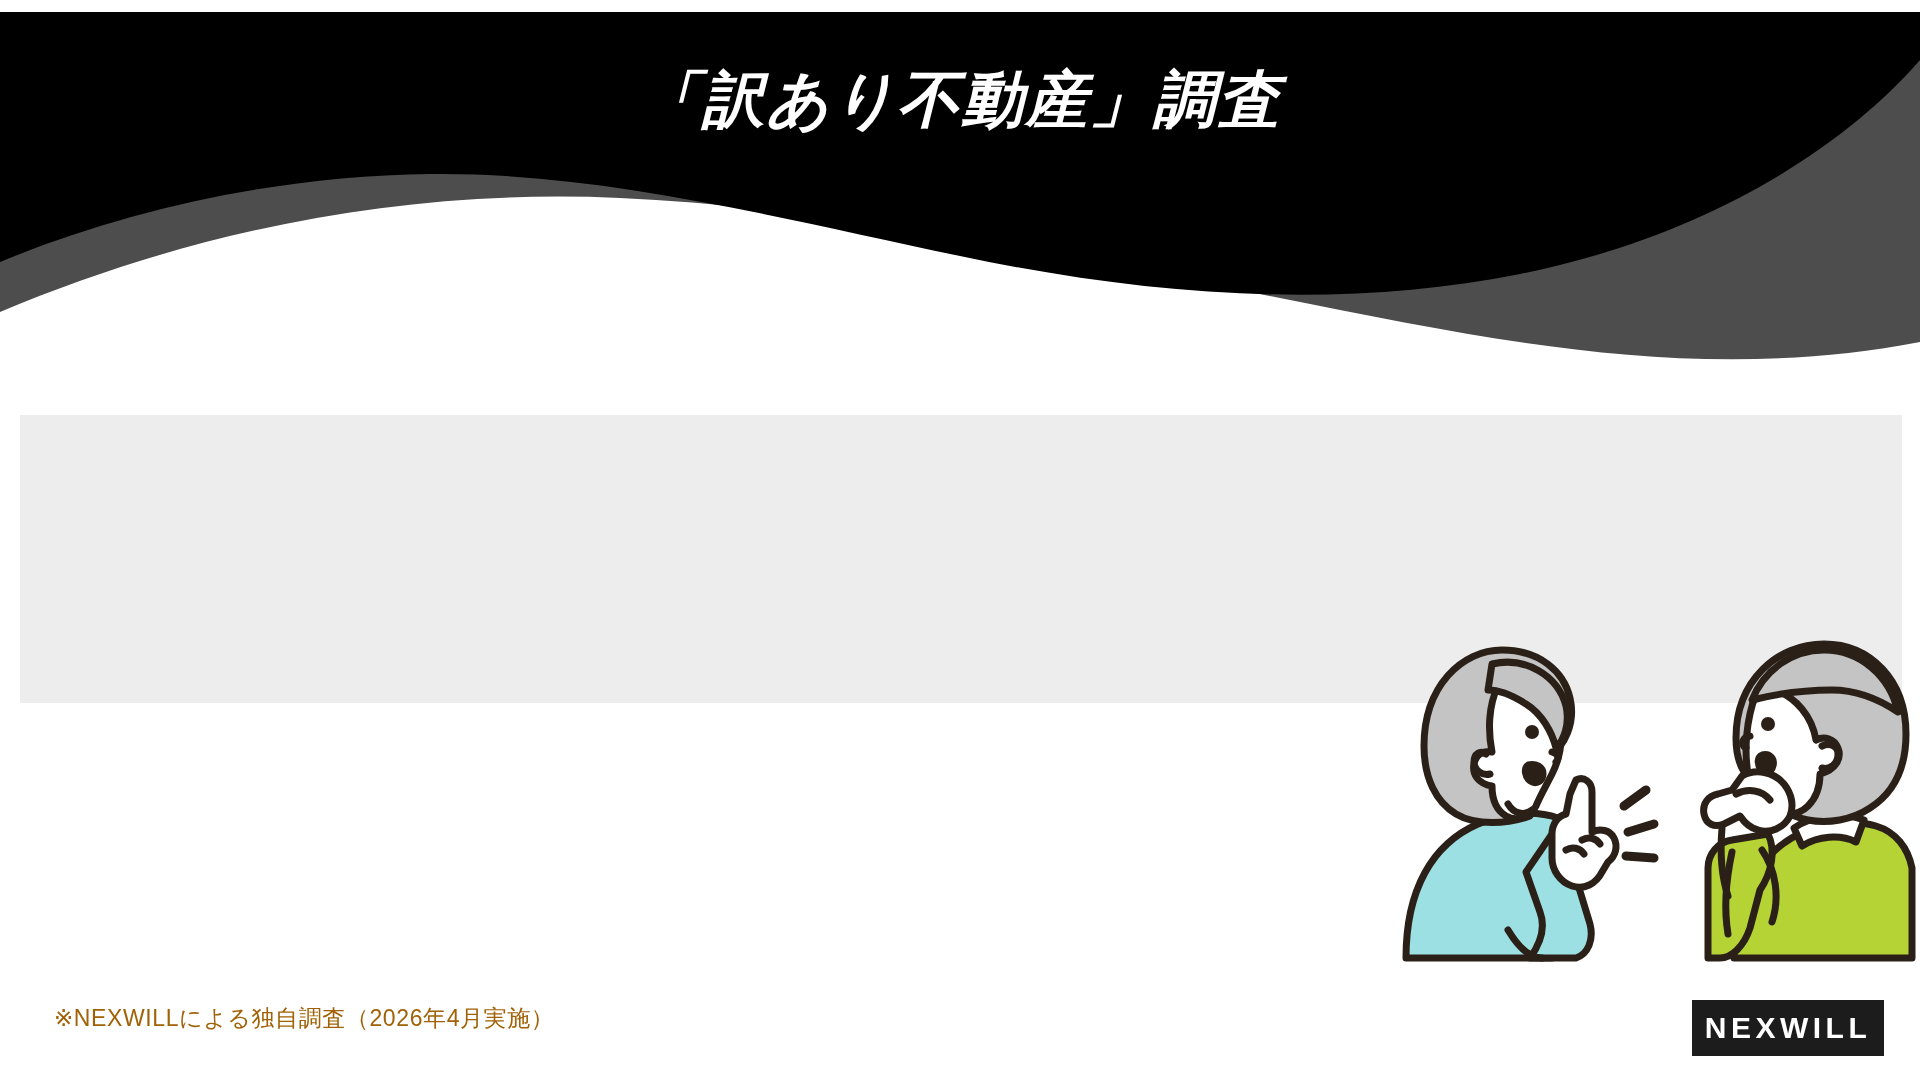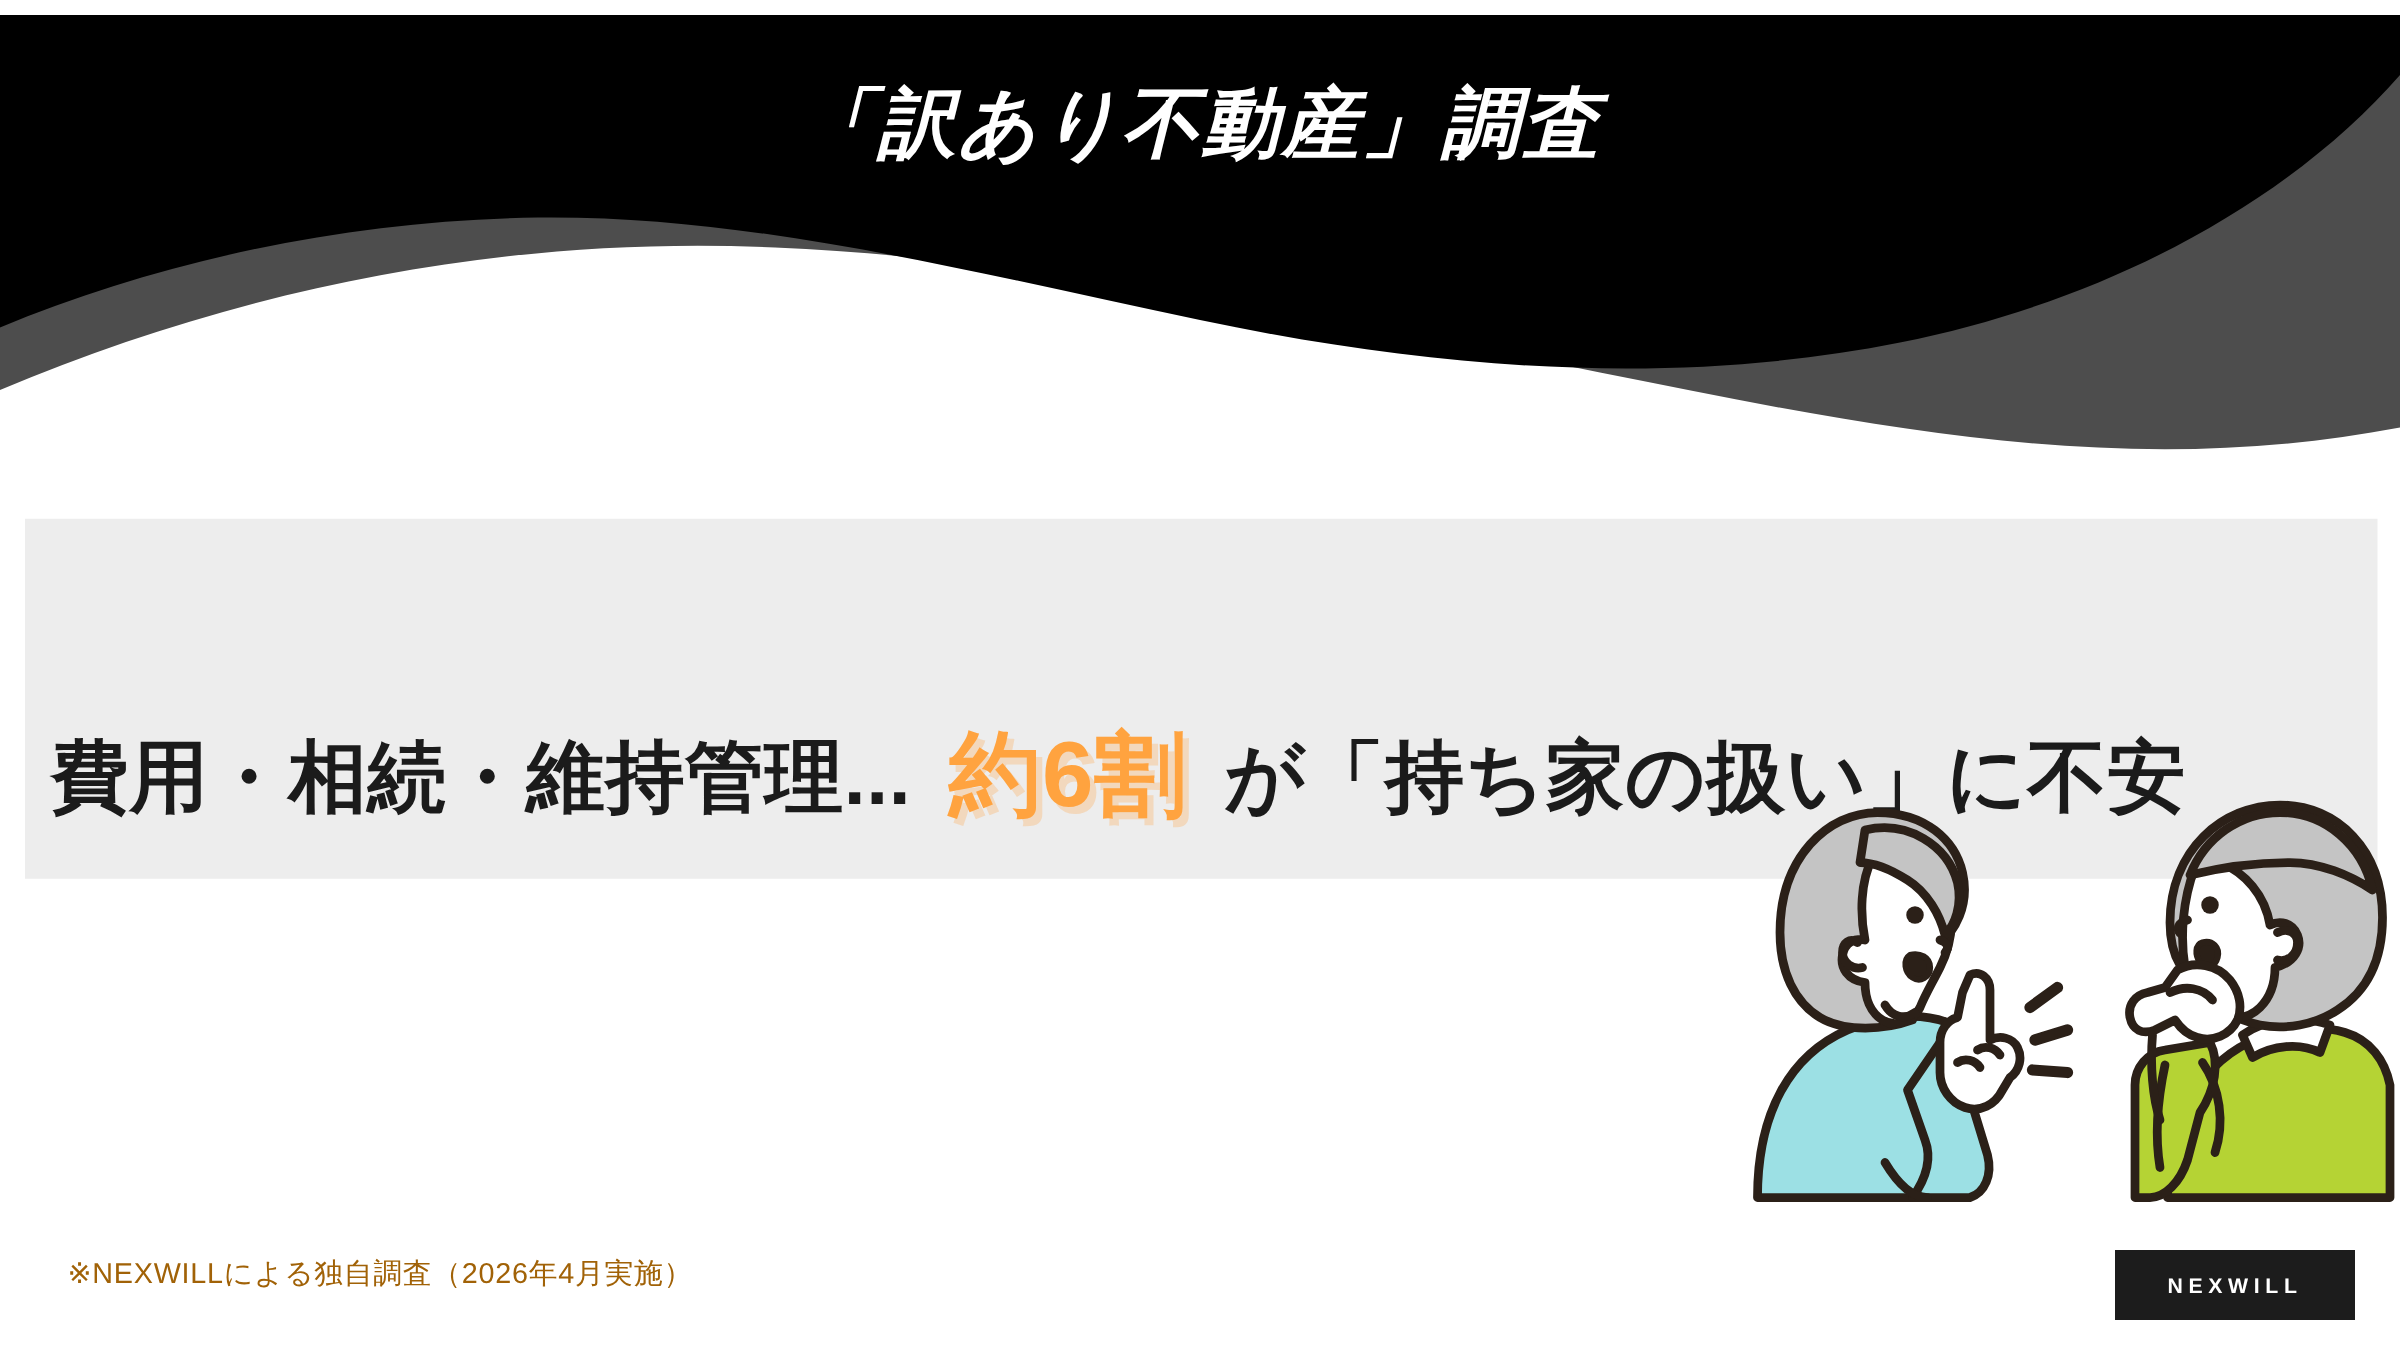--- a/index.html
+++ b/index.html
@@ -106,21 +106,21 @@
     top: 1000px;
     width: 192px;
     height: 56px;
     background: #1c1c1c;
     display: flex;
     align-items: center;
     justify-content: center;
   }
   #logo-text {
     color: #ffffff;
-    font-size: 17px;
+    font-size: 30px;
     font-weight: 700;
     letter-spacing: 4.5px;
     line-height: 1;
   }
 </style>
 </head>
 <body>
 
 <div id="header-band">
   <svg id="header-waves" viewBox="0 0 1920 380" preserveAspectRatio="none">
@@ -129,23 +129,20 @@
 
     <path fill="#000000" d="M0,0 L1920,0 L1920,48 C1840,140 1700,226 1520,262 C1340,298 1150,284 960,244 C770,204 600,160 430,162 C280,164 130,196 0,250 Z"></path>
   </svg>
 
   <div id="page-title">「訳あり不動産」調査</div>
 </div>
 
 <div id="banner">
 
 
-  <div class="banner-line" id="banner-line-2">
-    <span>費用・相続・維持管理...</span><span class="sp-wide"></span><span class="hl">約6割</span><span class="sp-wide"></span><span>が「持ち家の扱い」に不安</span>
-  </div>
 
 </div>
 
 <div id="illustration">
   <svg viewBox="0 0 540 340">
     <g fill="none" stroke="#2b2018" stroke-width="7" stroke-linecap="round" stroke-linejoin="round">
 
       <g>
 
         <path fill="#9ce0e4" d="M26,330 C26,262 52,216 98,196 C126,184 156,182 178,190

